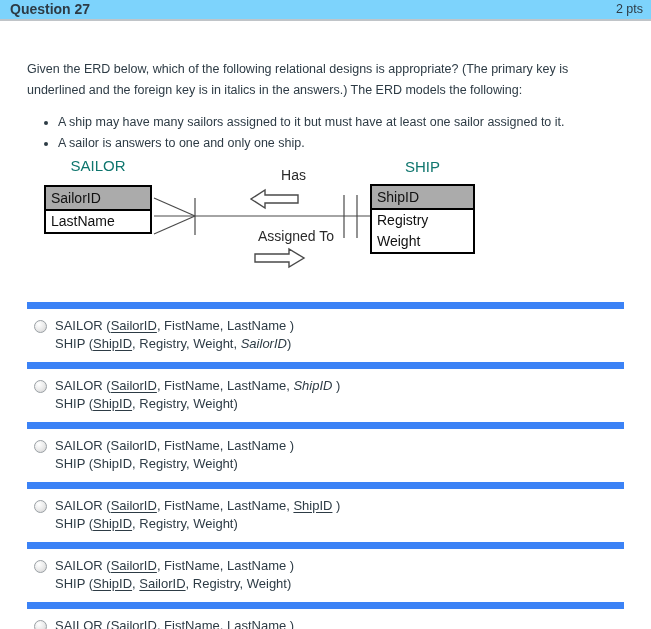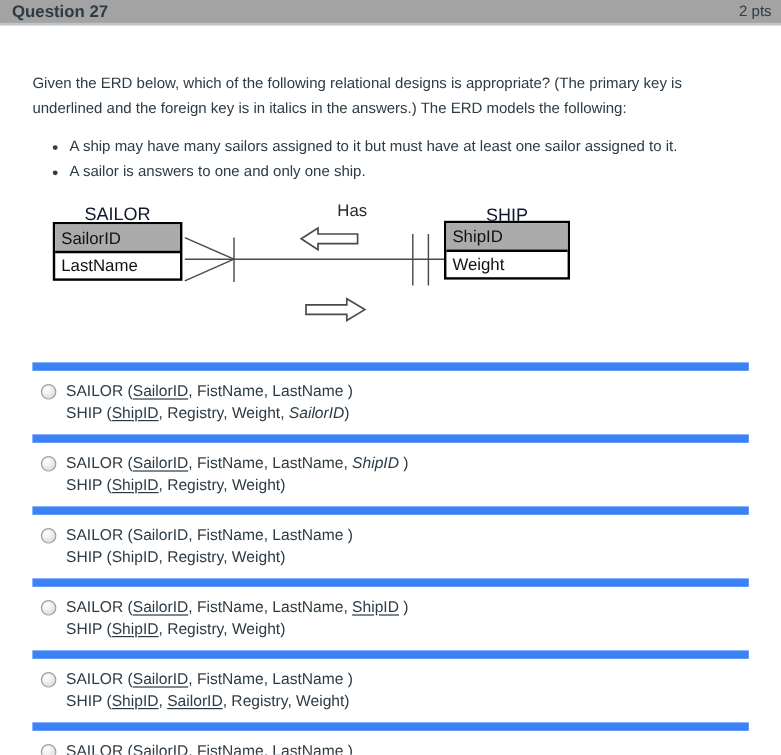--- a/index.html
+++ b/index.html
@@ -2,35 +2,35 @@
 <html><head>
 <meta charset="utf-8">
 <style>
   html,body{margin:0;padding:0;}
   body{
     width:651px;height:629px;overflow:hidden;background:#fff;
     font-family:"Liberation Sans",sans-serif;color:#2D3B45;
   }
   
   .qheader{
-    height:19px;background:#a3a3a3;border-bottom:2px solid #C0C4C8;
+    height:19px;background:#7dd3fc;border-bottom:2px solid #C0C4C8;
     display:flex;justify-content:space-between;align-items:flex-end;
     padding:0 8px 0 10px;overflow:hidden;
   }
   .qheader .qtitle{font-size:14px;font-weight:bold;line-height:24px;margin-bottom:-2px;}
   .qheader .qpts{font-size:12.5px;line-height:22px;margin-bottom:-1px;}
   
   .content{padding:0 27px;}
   .prompt{margin:38px 0 0;font-size:12.5px;line-height:21px;}
   ul.qbullets{margin:11px 0 0;padding-left:31px;}
   ul.qbullets li{font-size:12.5px;line-height:21px;}
   
   .erd{position:relative;height:122px;margin-top:0;}
   .erd svg{position:absolute;left:0;top:0;}
-  .entity-title{position:absolute;font-size:15px;color:#0f172a;text-align:center;margin-top:13px;}
+  .entity-title{position:absolute;font-size:15px;color:#0f766e;text-align:center;}
   .entity{
     position:absolute;border:2px solid #000;background:#fff;
     font-size:14px;color:#111;line-height:21px;
   }
   .entity-hdr{
     background:#ABABAB;border-bottom:2px solid #000;
     height:22px;line-height:22px;padding-left:5px;
   }
   .entity-row{height:21px;padding-left:5px;}
   .rel-label{position:absolute;font-size:14px;color:#2a2a2a;text-align:right;}
@@ -90,24 +90,26 @@
     <div class="entity-title" style="left:17px;top:3px;width:108px;">SAILOR</div>
     <div class="entity-title" style="left:343px;top:4px;width:105px;">SHIP</div>
 
     <div class="entity" style="left:17px;top:31px;width:104px;">
       <div class="entity-hdr">SailorID</div>
       <div class="entity-row">LastName</div>
     </div>
 
     <div class="entity" style="left:343px;top:30px;width:101px;">
       <div class="entity-hdr">ShipID</div>
+      <div class="entity-row">Registry</div>
       <div class="entity-row">Weight</div>
     </div>
 
     <div class="rel-label" style="left:219px;top:13px;width:60px;">Has</div>
+    <div class="rel-label" style="left:197px;top:74px;width:110px;">Assigned To</div>
   </div>
 
   <div class="options">
   <div class="opt-row">
     <div class="radio"></div>
     <div class="opt-lines">
           <div class="opt-line"><span>SAILOR (</span><span class="pk">SailorID</span><span>, FistName, LastName )</span></div>
           <div class="opt-line"><span>SHIP (</span><span class="pk">ShipID</span><span>, Registry, Weight, </span><span class="fk">SailorID</span><span>)</span></div>
         </div>
   </div>

